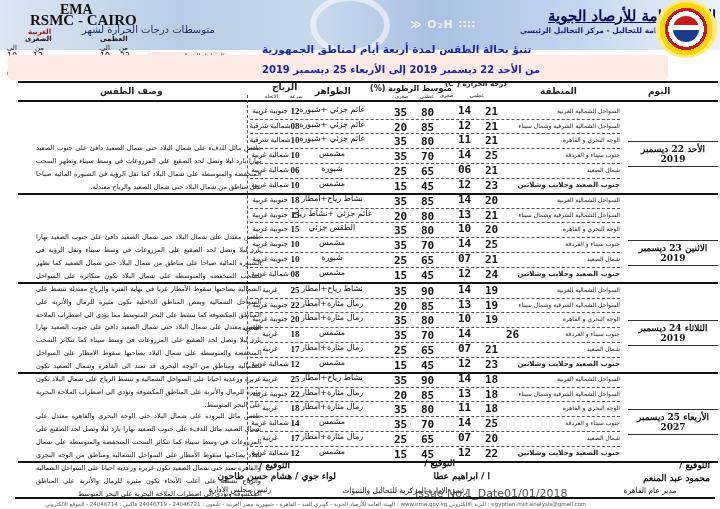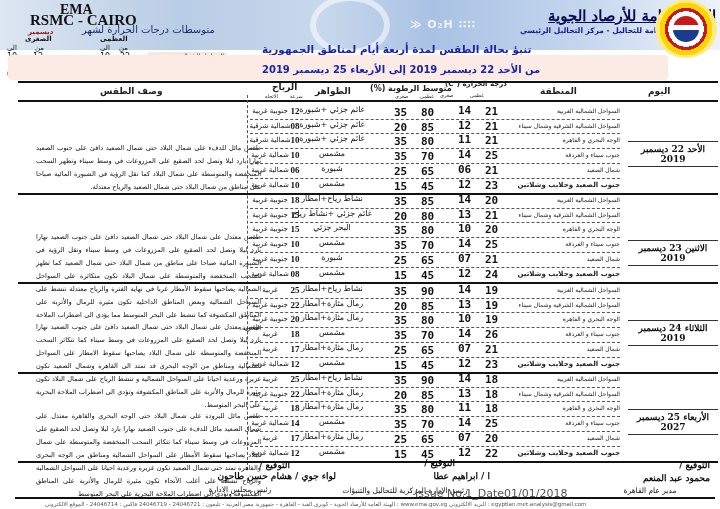--- a/index.html
+++ b/index.html
@@ -46,21 +46,21 @@
 </head>
 <body>
 
 <div class="banner">
   <div class="banner-circle"></div>
   <div class="banner-dots">≫ O₂H ∷∷</div>
 </div>
 <div class="ema-title">EMA</div>
 <div class="rsmc-title">RSMC - CAIRO</div>
 <div class="avg-title">متوسطات درجات الحرارة لشهر</div>
-<div class="avg-month">ديسمبر</div>
+<div class="avg-month">الغربية</div>
 <div class="org-name">الهيئة العامة للأرصاد الجوية</div>
 <div class="org-sub">الإدارة العامة للتحاليل - مركز التحاليل الرئيسي</div>
 <div class="logo">
     <div class="logo-inner"></div>
   </div>
 
 <div class="avg-table">
   <div class="avg-row" style="height:9px;">
     <span style="left:20px; font-weight:bold; font-size:7px;">الصغرى</span>
     <span style="left:95px; font-weight:bold; font-size:7px;">العظمى</span>
@@ -195,21 +195,21 @@
       <div class="cell" style="left: 394px; top: 209.7px;">20</div>
       <div class="wx" style="left: 277px; top: 208.7px;">غائم جزئي +نشاط رياح</div>
       <div class="wspeed" style="left: 285px; top: 209.7px;">15</div>
       <div class="wdir" style="left: 246px; top: 210.7px;">جنوبية غربية</div>
       <div class="dline" style="left: 250px; width: 370px; top: 222.4px;"></div>
       <div class="region" style="left: 470px; top: 225.4px;">الوجه البحري و القاهرة</div>
       <div class="cell" style="left: 485px; top: 223.4px;">20</div>
       <div class="cell" style="left: 458px; top: 222.4px;">10</div>
       <div class="cell" style="left: 421px; top: 224.4px;">80</div>
       <div class="cell" style="left: 394px; top: 224.4px;">35</div>
-      <div class="wx" style="left: 277px; top: 223.4px;">البحر جزئي</div>
+      <div class="wx" style="left: 277px; top: 223.4px;">الطقس جزئي</div>
       <div class="wspeed" style="left: 285px; top: 224.4px;">15</div>
       <div class="wdir" style="left: 246px; top: 225.4px;">جنوبية غربية</div>
       <div class="dline" style="left: 250px; width: 370px; top: 237.1px;"></div>
       <div class="region" style="left: 470px; top: 240.1px;">جنوب سيناء و الغردقة</div>
       <div class="cell" style="left: 485px; top: 238.1px;">25</div>
       <div class="cell" style="left: 458px; top: 237.1px;">14</div>
       <div class="cell" style="left: 421px; top: 239.1px;">70</div>
       <div class="cell" style="left: 394px; top: 239.1px;">35</div>
       <div class="wx" style="left: 277px; top: 238.1px;">مشمس</div>
       <div class="wspeed" style="left: 285px; top: 239.1px;">10</div>
@@ -258,21 +258,21 @@
       <div class="region" style="left: 470px; top: 315.4px;">الوجه البحري و القاهرة</div>
       <div class="cell" style="left: 485px; top: 313.4px;">19</div>
       <div class="cell" style="left: 458px; top: 312.4px;">10</div>
       <div class="cell" style="left: 421px; top: 314.4px;">80</div>
       <div class="cell" style="left: 394px; top: 314.4px;">35</div>
       <div class="wx" style="left: 277px; top: 313.4px;">رمال مثارة+أمطار</div>
       <div class="wspeed" style="left: 285px; top: 314.4px;">20</div>
       <div class="wdir" style="left: 246px; top: 315.4px;">جنوبية غربية</div>
       <div class="dline" style="left: 250px; width: 370px; top: 327.1px;"></div>
       <div class="region" style="left: 470px; top: 330.1px;">جنوب سيناء و الغردقة</div>
-      <div class="cell" style="left: 485px; top: 328.1px;">26</div>
+      <div class="cell" style="left: 506px; top: 328.1px;">26</div>
       <div class="cell" style="left: 458px; top: 327.1px;">14</div>
       <div class="cell" style="left: 421px; top: 329.1px;">70</div>
       <div class="cell" style="left: 394px; top: 329.1px;">35</div>
       <div class="wx" style="left: 277px; top: 328.1px;">مشمس</div>
       <div class="wspeed" style="left: 285px; top: 329.1px;">18</div>
       <div class="wdir" style="left: 246px; top: 330.1px;">غربية</div>
       <div class="dline" style="left: 250px; width: 370px; top: 341.8px;"></div>
       <div class="region" style="left: 470px; top: 344.8px;">شمال الصعيد</div>
       <div class="cell" style="left: 485px; top: 342.8px;">21</div>
       <div class="cell" style="left: 458px; top: 341.8px;">07</div>

